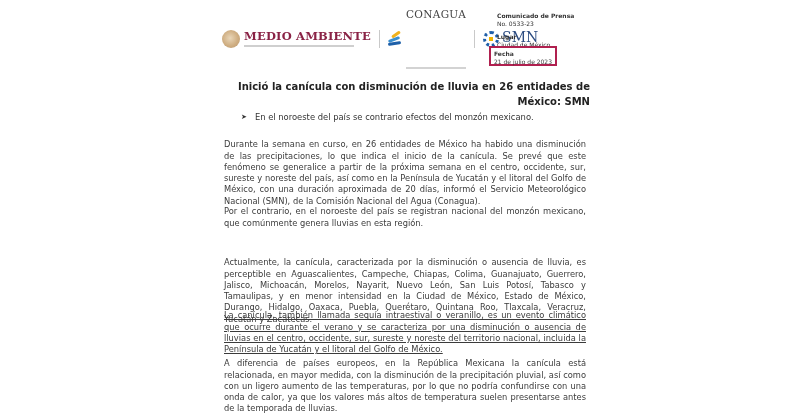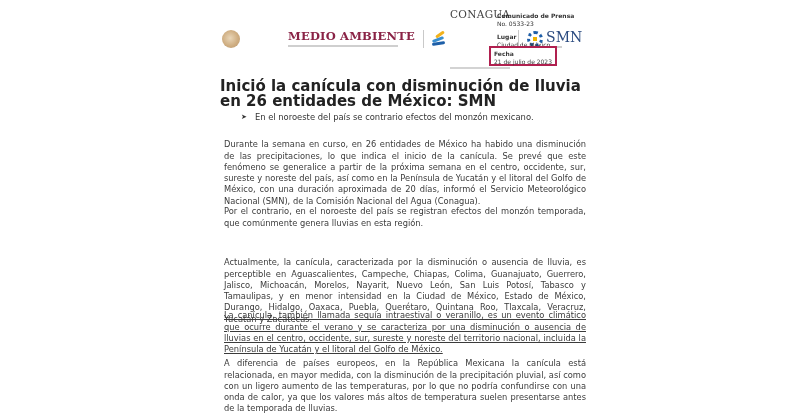--- a/index.html
+++ b/index.html
@@ -37,21 +37,20 @@
     .seal {
       width: 18px; height: 18px;
       border-radius: 50%;
       background: radial-gradient(circle at 45% 45%, #e9d6b8 0%, #cfae82 55%, #b8946a 100%);
       margin-right: 4px;
     }
     .ma-text-wrap {
       display: flex;
       flex-direction: column;
       line-height: 1;
-      margin-left: 44px;
     }
     .ma-text {
       font-family: "DejaVu Serif", serif;
       font-weight: bold;
       font-size: 11.5px;
       color: #8a2346;
       letter-spacing: 0.2px;
     }
     .ma-sub {
       height: 2px;
@@ -135,23 +134,23 @@
       line-height: 7.5px;
     }
     .fecha-box .label { font-weight: bold; }
 
     
     .title {
       position: absolute;
       left: 220px;
       top: 79px;
       width: 370px;
-      text-align: left;
+      text-align: right;
       font-weight: bold;
-      font-size: 15px;
+      font-size: 10px;
       line-height: 15px;
       color: #222;
     }
     .bullet {
       position: absolute;
       left: 241px;
       top: 112px;
       font-size: 8.4px;
       color: #333;
       display: flex;
@@ -229,18 +228,18 @@
   </div>
 
   <div class="title">Inició la canícula con disminución de lluvia en 26 entidades de México: SMN</div>
 
   <div class="bullet">
     <span class="arrow">➤</span>
     <span>En el noroeste del país se contrario efectos del monzón mexicano.</span>
   </div>
 
   <p class="para" id="p1">Durante la semana en curso, en 26 entidades de México ha habido una disminución de las precipitaciones, lo que indica el inicio de la canícula. Se prevé que este fenómeno se generalice a partir de la próxima semana en el centro, occidente, sur, sureste y noreste del país, así como en la Península de Yucatán y el litoral del Golfo de México, con una duración aproximada de 20 días, informó el Servicio Meteorológico Nacional (SMN), de la Comisión Nacional del Agua (Conagua).</p>
-  <p class="para" id="p2">Por el contrario, en el noroeste del país se registran efectos del monzón temporada, que comúnmente genera lluvias en esta región.</p>
+  <p class="para" id="p2">Por el contrario, en el noroeste del país se registran nacional del monzón mexicano, que comúnmente genera lluvias en esta región.</p>
   <p class="para" id="p3">Actualmente, la canícula, caracterizada por la disminución o ausencia de lluvia, es perceptible en Aguascalientes, Campeche, Chiapas, Colima, Guanajuato, Guerrero, Jalisco, Michoacán, Morelos, Nayarit, Nuevo León, San Luis Potosí, Tabasco y Tamaulipas, y en menor intensidad en la Ciudad de México, Estado de México, Durango, Hidalgo, Oaxaca, Puebla, Querétaro, Quintana Roo, Tlaxcala, Veracruz, Yucatán y Zacatecas.</p>
   <p class="para" id="p4">La canícula, también llamada sequía intraestival o veranillo, es un evento climático que ocurre durante el verano y se caracteriza por una disminución o ausencia de lluvias en el centro, occidente, sur, sureste y noreste del territorio nacional, incluida la Península de Yucatán y el litoral del Golfo de México.</p>
   <p class="para" id="p5">A diferencia de países europeos, en la República Mexicana la canícula está relacionada, en mayor medida, con la disminución de la precipitación pluvial, así como con un ligero aumento de las temperaturas, por lo que no podría confundirse con una onda de calor, ya que los valores más altos de temperatura suelen presentarse antes de la temporada de lluvias.</p>
 
 </div>
 
 </body></html>

